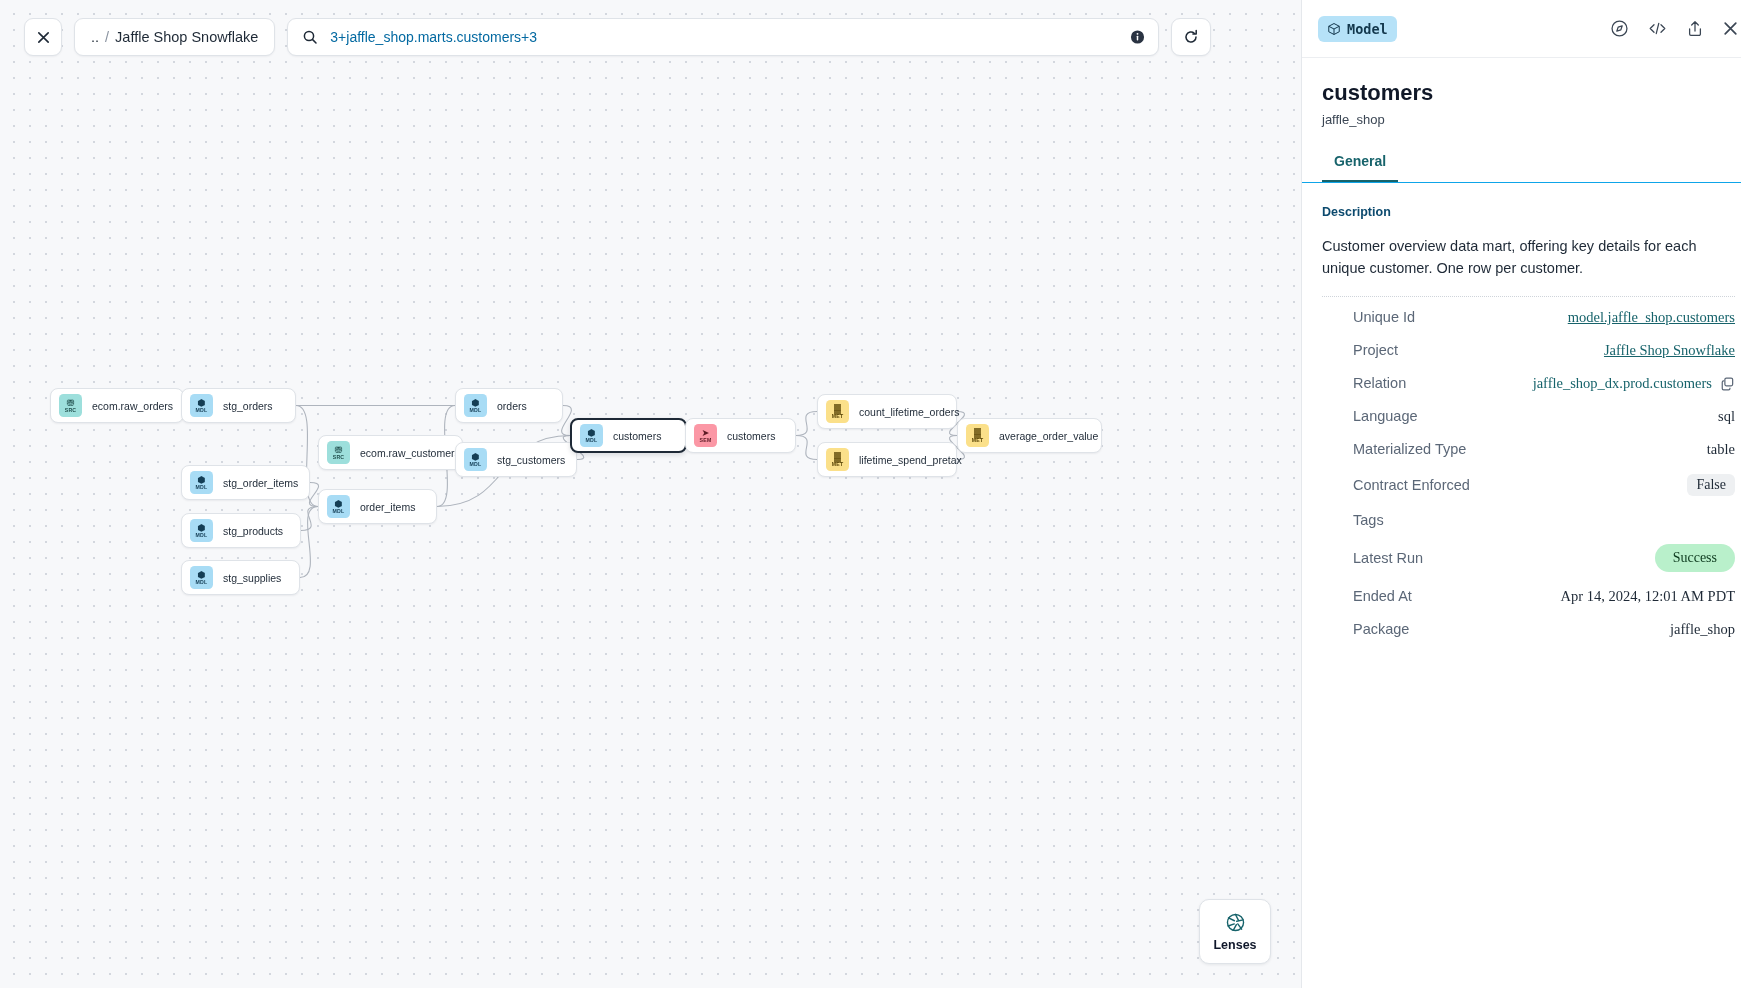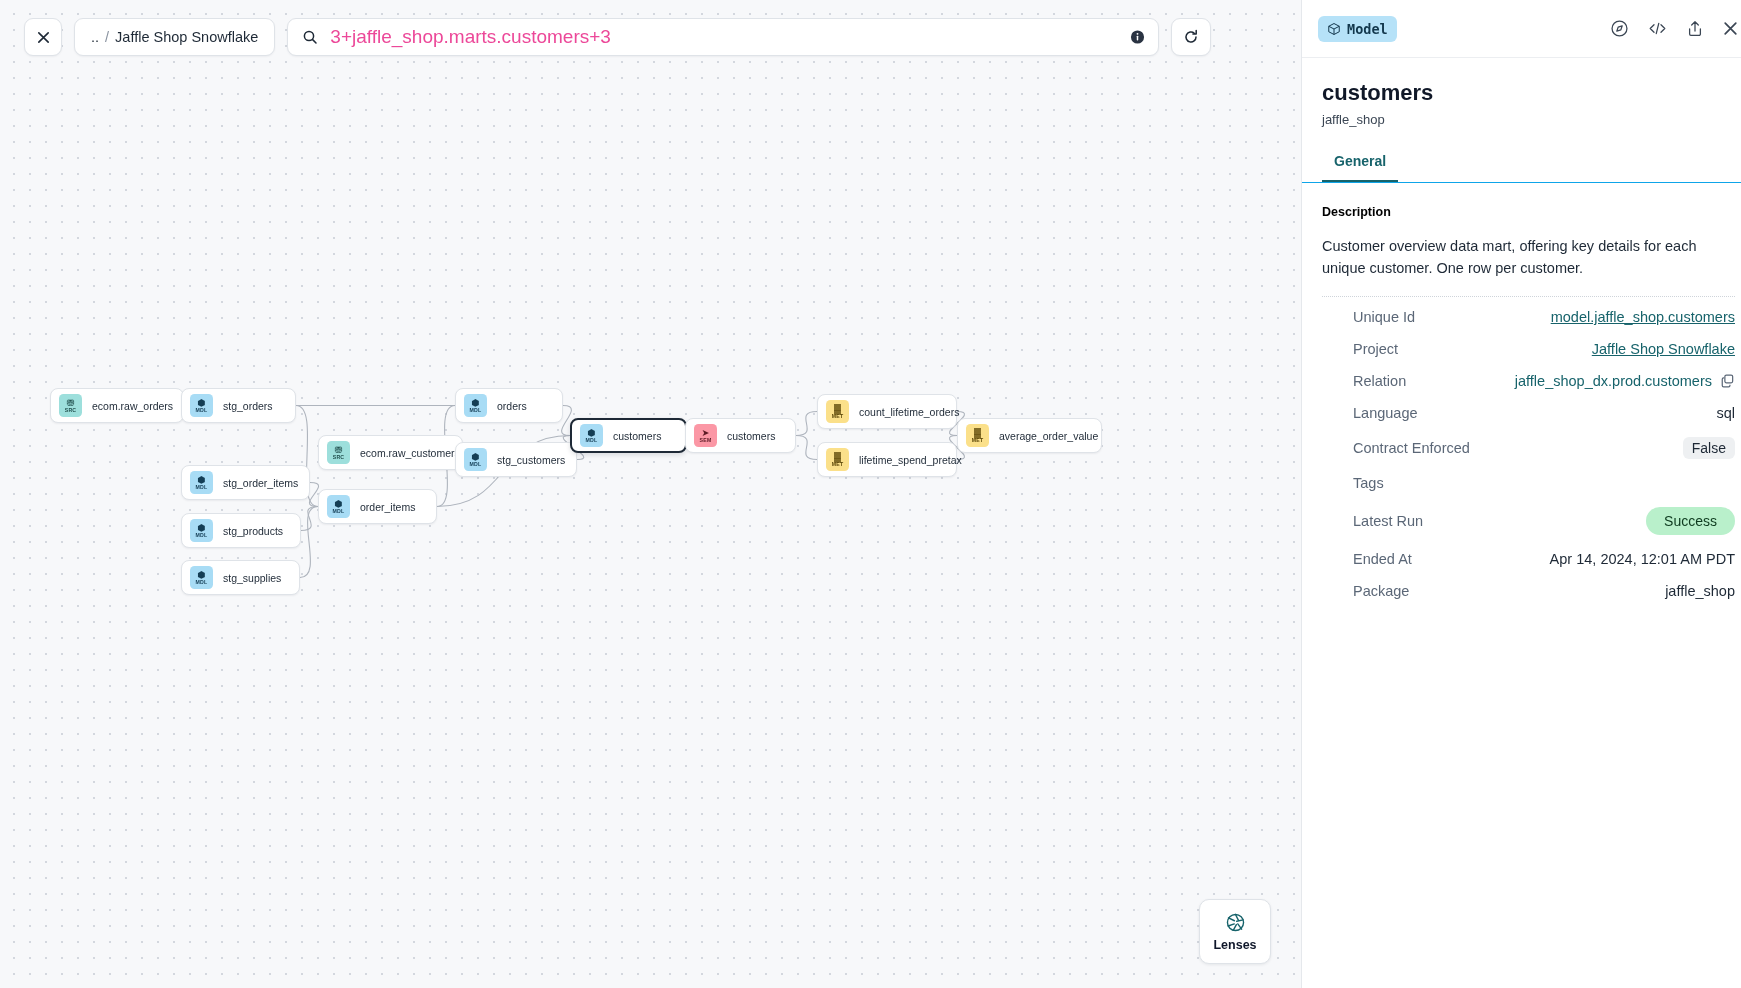--- a/index.html
+++ b/index.html
@@ -33,21 +33,21 @@
   }
   .tb-close { width: 38px; }
   .tb-crumb { padding: 0 16px; font-size: 14.5px; color: #1e2936; white-space: nowrap; }
   .tb-crumb .crumb-sep { color: #8a93a0; }
   .search-box {
     position: relative; height: 38px; width: 872px; background: #fff;
     border: 1px solid #dfe3e8; border-radius: 9px; display: flex; align-items: center;
     padding: 0 14px; box-shadow: 0 1px 2px rgba(16,24,40,.05);
   }
   .search-box .s-icon { flex: none; margin-right: 12px; display: flex; }
-  .search-value { font-size: 19px; color: #ec4899; flex: 1; }
+  .search-value { font-size: 14px; color: #0369a1; flex: 1; }
   .search-info { position: absolute; right: 13px; top: 50%; transform: translateY(-50%); display: flex; }
   .tb-refresh { width: 40px; }
 
   
   #graph { position: absolute; inset: 0; }
   .node {
     position: absolute; background: #ffffff; border: 1px solid #dfe3e8;
     border-radius: 8px; display: flex; align-items: center; gap: 10px;
     padding: 0 13px 0 8px; height: 35px;
     box-shadow: 0 1px 2px rgba(16,24,40,.06);
@@ -91,27 +91,27 @@
   .head-actions .ico { display: flex; cursor: pointer; color: #3b4654; }
 
   .panel-title-wrap { padding: 22px 20px 0 20px; }
   .panel-title { font-size: 22px; font-weight: 700; color: #101828; }
   .panel-subtitle { font-size: 13px; color: #3b4654; margin-top: 6px; }
 
   .tabs { margin-top: 26px; padding: 0 20px; border-bottom: 1px solid #0ea5e9; display: flex; }
   .tab { font-size: 14px; color: #17636b; font-weight: 600; padding: 0 12px 11px 12px; border-bottom: 2.5px solid #17636b; cursor: pointer; }
 
   .panel-body { padding: 22px 20px 0 20px; overflow: hidden; }
-  .sec-label { font-size: 12.5px; font-weight: 700; color: #000000; }
+  .sec-label { font-size: 12.5px; font-weight: 700; color: #0c4a6e; }
   .description { font-size: 14.5px; color: #1e2936; line-height: 1.55; margin-top: 16px; }
   .divider { border-top: 1px dotted #cfd4da; margin: 16px 0 4px 0; }
 
   .kv { display: flex; align-items: center; min-height: 32px; padding: 8px 0; }
   .kv .k { font-size: 14.5px; color: #5b6777; flex: none; margin-left: 31px; }
-  .kv .v { margin-left: auto; font-size: 14.5px; color: #1e2936; text-align: center; display: flex; align-items: center; gap: 8px; }
+  .kv .v { margin-left: auto; font-size: 14.5px; color: #1e2936; text-align: center; display: flex; align-items: center; gap: 8px; font-family: Liberation Serif, serif; }
   .v-link { color: #17636b; text-decoration: underline; cursor: pointer; }
   .v-teal { color: #17636b; }
   .chip-gray { background: #eef0f2; border-radius: 6px; padding: 3px 9px; font-size: 14px; color: #1e2936; }
   .pill-green { background: #b9f0cb; border-radius: 999px; padding: 6px 18px; font-size: 14px; color: #0d3a1e; }
   .copy-ico { cursor: pointer; display: flex; color: #5b6777; }
 </style>
 </head>
 <body>
 
 <div id="app">
@@ -357,20 +357,26 @@
               </span>
             </div>
           </div>
           <div class="kv">
             <div class="k">Language</div>
             <div class="v">
               <span>sql</span>
             </div>
           </div>
           <div class="kv">
+            <div class="k">Materialized Type</div>
+            <div class="v">
+              <span>table</span>
+            </div>
+          </div>
+          <div class="kv">
             <div class="k">Contract Enforced</div>
             <div class="v">
               <span class="chip-gray">False</span>
             </div>
           </div>
           <div class="kv">
             <div class="k">Tags</div>
             <div class="v"></div>
           </div>
           <div class="kv">

